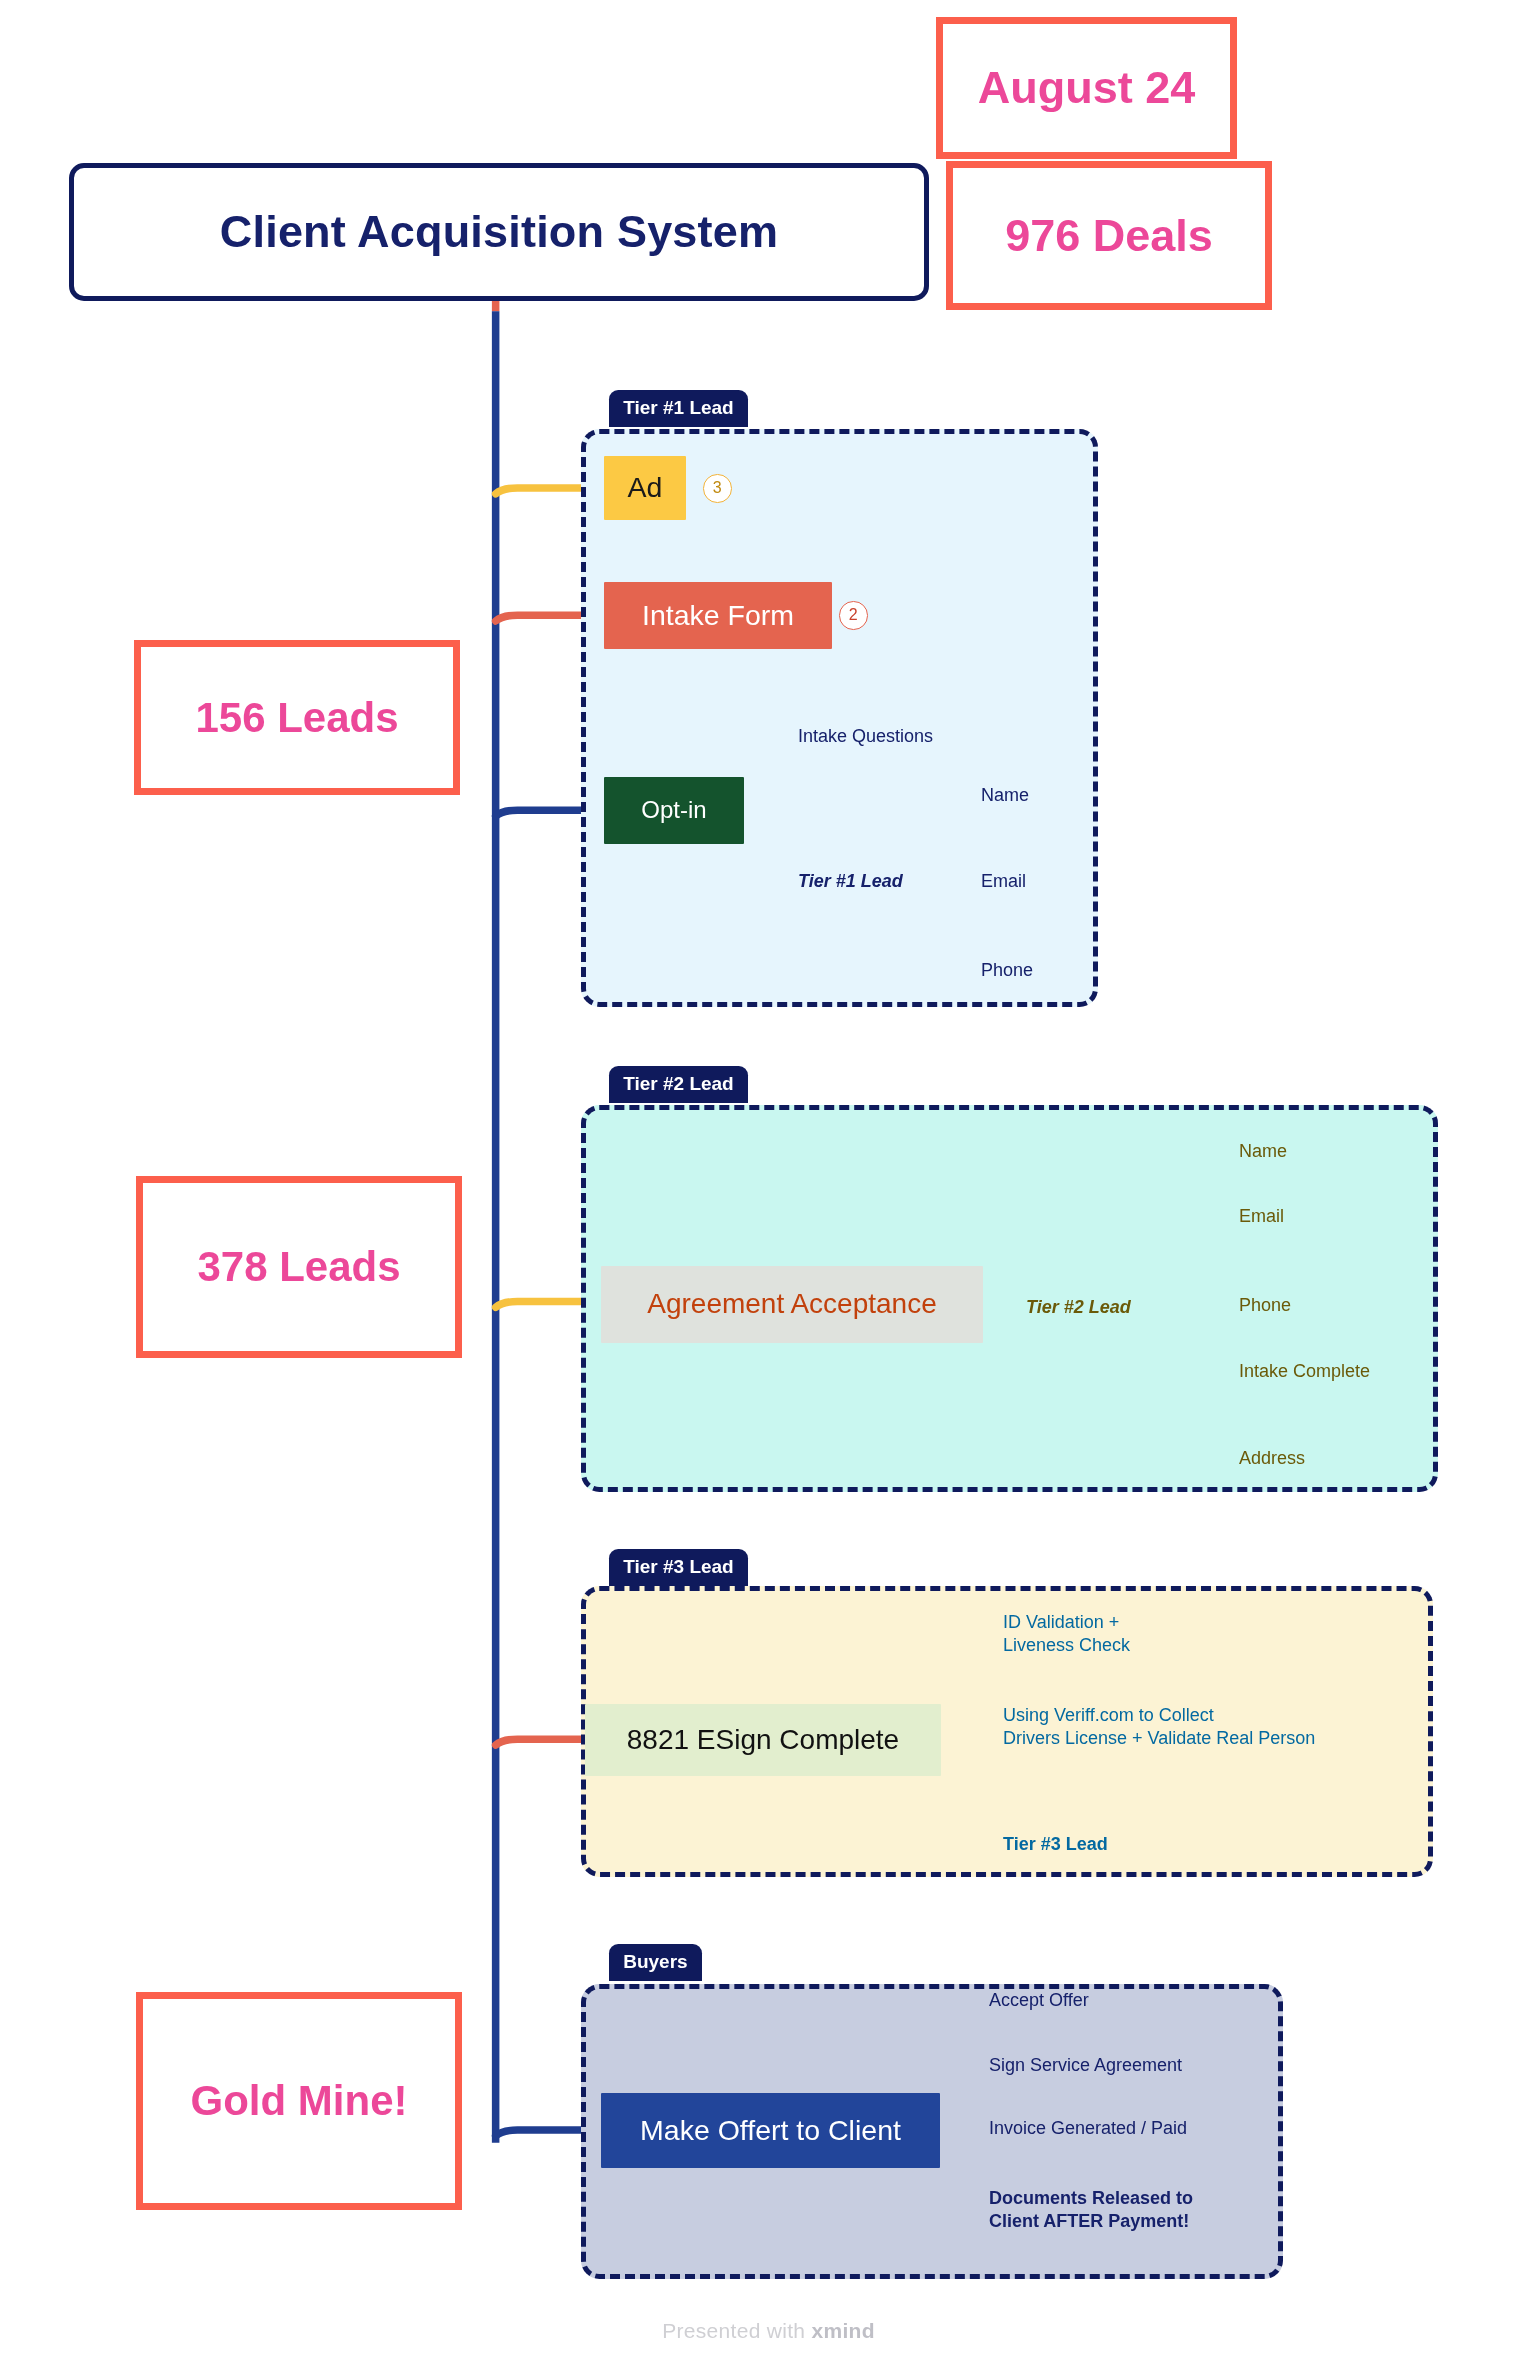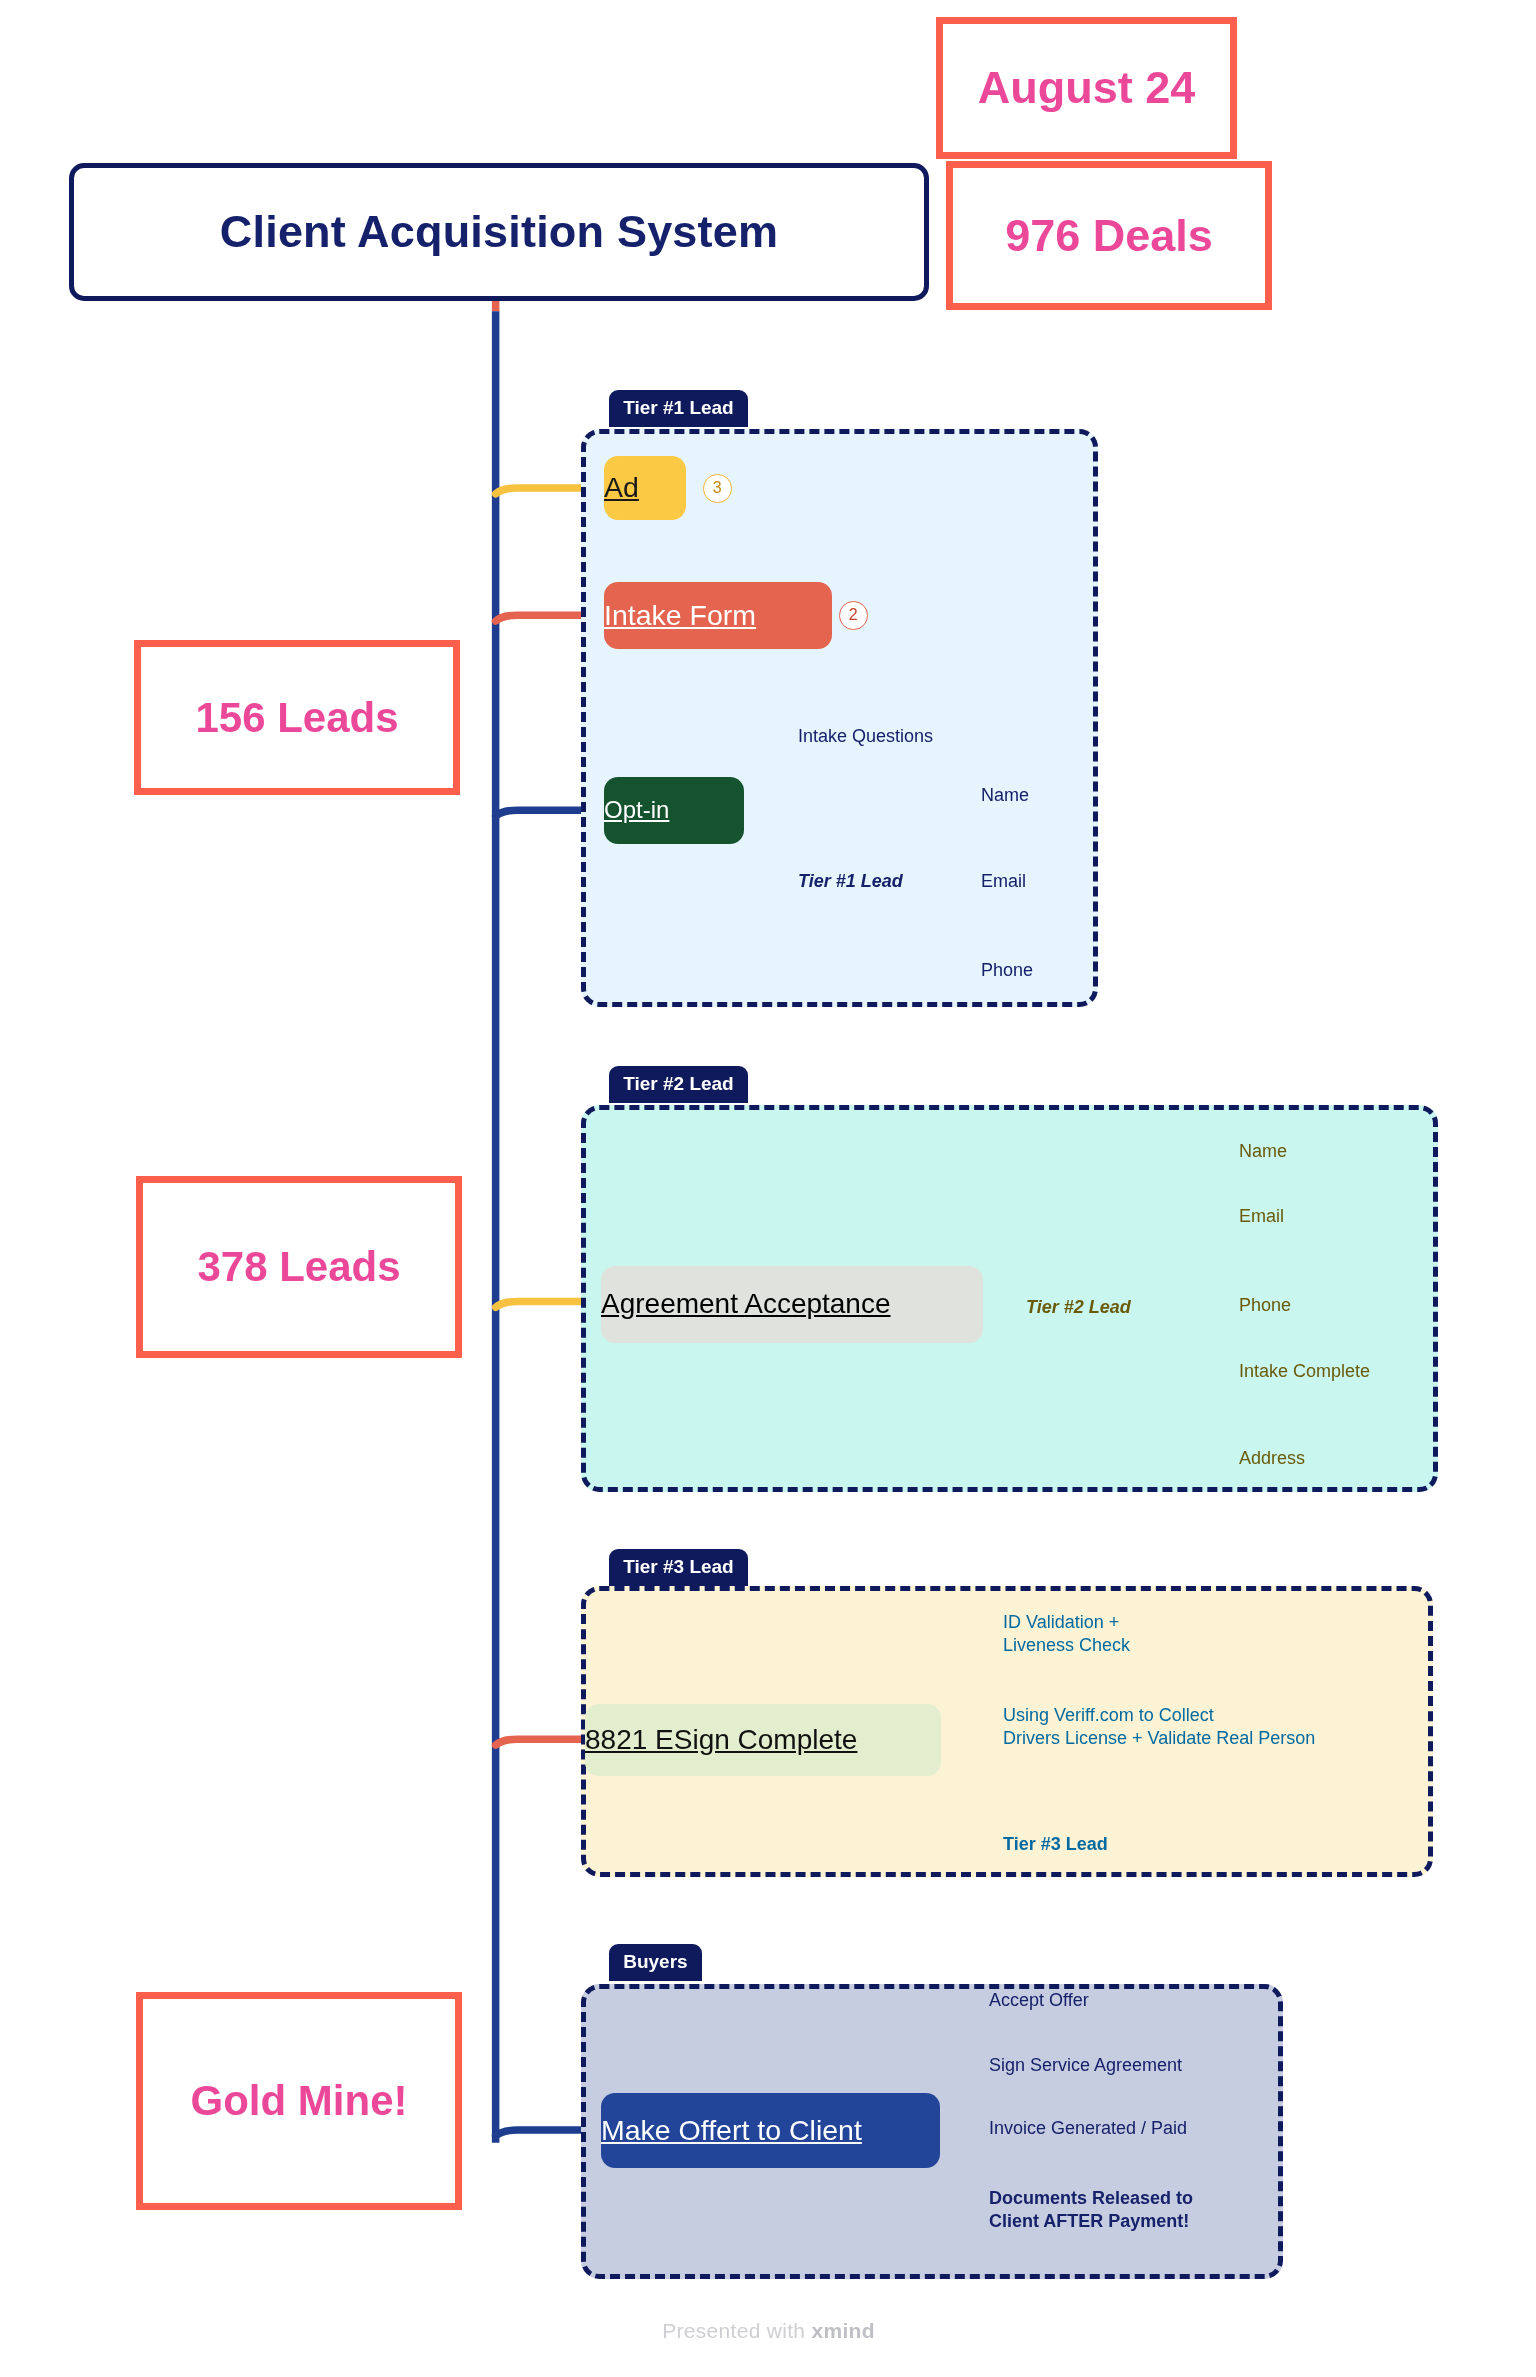--- a/index.html
+++ b/index.html
@@ -49,27 +49,27 @@
     font-size: 19px; font-weight: bold;
     padding: 7.5px 14.2px 8.4px 14.2px;
     border-radius: 9.2px 9.2px 0 0;
     white-space: nowrap;
     line-height: 1.1;
   }
 
   
   .node {
     position: absolute;
-    display: flex; align-items: center; 
-    border-radius: 14px; white-space: nowrap; line-height: 1.1; text-decoration: underline;
+    display: flex; align-items: center; justify-content: center;
+    border-radius: 1px; white-space: nowrap; line-height: 1.1;
   }
   .node.ad      { background: #FCC944; color: #1a1a1a; font-size: 28.5px; }
   .node.intake  { background: #E4644F; color: #ffffff; font-size: 28.5px; }
   .node.optin   { background: #14532d; color: #ffffff; font-size: 24px; }
-  .node.agree   { background: #DFE2DD; color: #000000; font-size: 28px; }
+  .node.agree   { background: #DFE2DD; color: #c2410c; font-size: 28px; }
   .node.esign   { background: #E2EECE; color: #111111; font-size: 28px; }
   .node.offer   { background: #22459A; color: #ffffff; font-size: 28.5px; font-weight: 500; }
 
   
   .leaf {
     position: absolute;
     font-size: 18px; line-height: 1.28; white-space: pre;
   }
   .leaf.navy   { color: #16216B; }
   .leaf.olive  { color: #6B5A09; }

